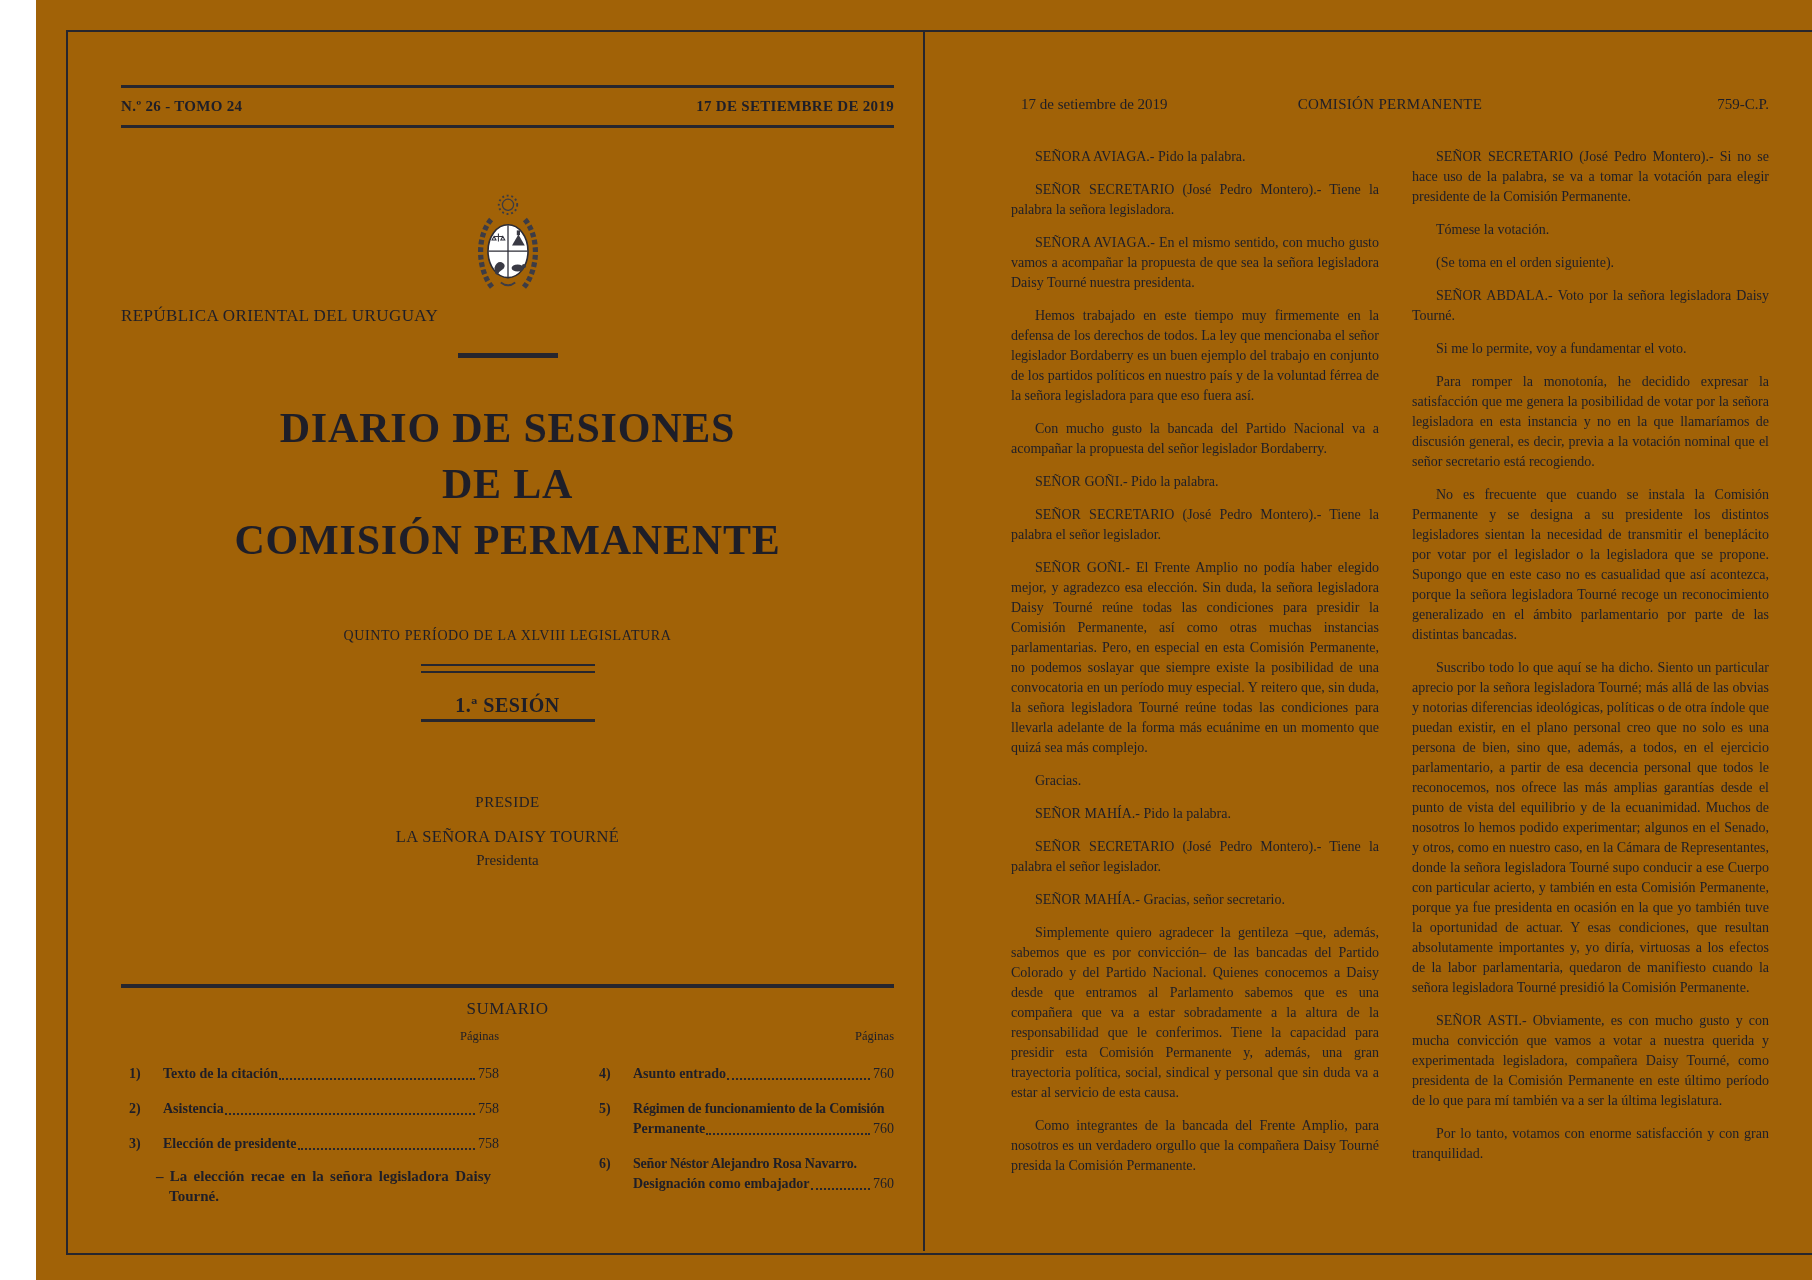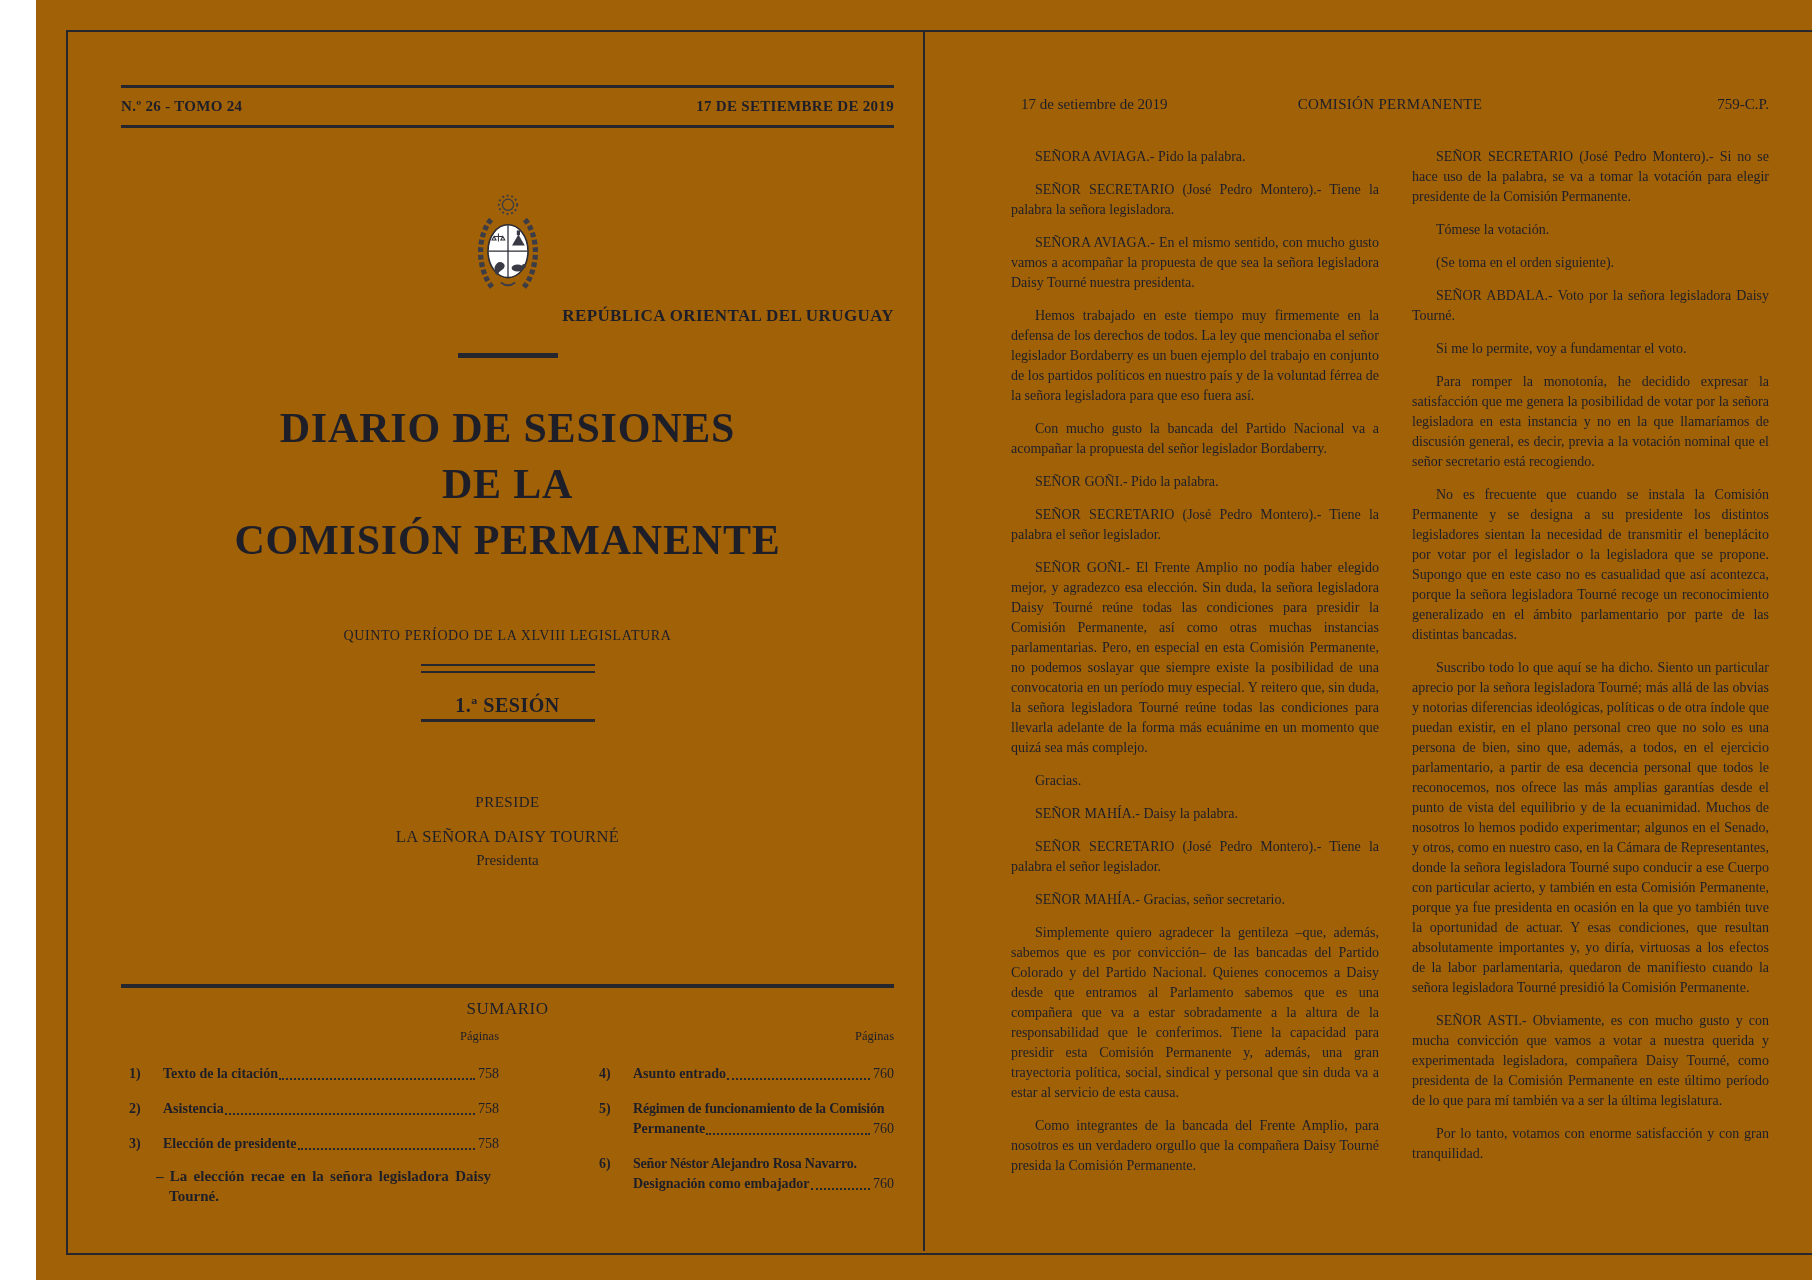--- a/index.html
+++ b/index.html
@@ -7,21 +7,21 @@
          font-family:"Liberation Serif","DejaVu Serif",serif;margin-left:36px;}
   .frame{position:absolute;left:30px;top:30px;width:1750px;height:1221px;border:2px solid #26262e;}
   .divider{position:absolute;left:887px;top:30px;width:2px;height:1221px;background:#26262e;}
 
   
   .page-left{position:absolute;left:85px;top:0;width:773px;height:1280px;}
   .lp-header{position:absolute;top:85px;left:0;right:0;height:37px;border-top:3px solid #26262e;
              border-bottom:3px solid #26262e;display:flex;justify-content:space-between;align-items:center;
              font-size:15px;font-weight:bold;letter-spacing:.3px;}
   .coat{position:absolute;top:190px;left:50%;transform:translateX(-50%);}
-  .republic{position:absolute;top:306px;left:0;right:0;text-align:right;font-size:17px;font-weight:bold;letter-spacing:.4px;}
+  .republic{position:absolute;top:306px;left:0;right:0;text-align:left;font-size:17px;font-weight:normal;letter-spacing:.4px;}
   .bar{position:absolute;top:353px;left:50%;transform:translateX(-50%);width:100px;height:5px;background:#26262e;}
   .main-title{position:absolute;top:400px;left:0;right:0;text-align:center;font-size:42px;line-height:56px;
               font-weight:bold;letter-spacing:.8px;}
   .subtitle{position:absolute;top:628px;left:0;right:0;text-align:center;font-size:14px;letter-spacing:.6px;}
   .session-box{position:absolute;top:664px;left:50%;transform:translateX(-50%);width:174px;text-align:center;}
   .sb-top{height:5px;border-top:2.5px solid #26262e;border-bottom:2.5px solid #26262e;}
   .sb-text{font-size:20px;font-weight:bold;padding:21px 0 2px;letter-spacing:.5px;}
   .sb-bottom{border-top:3px solid #26262e;height:0;}
   .preside{position:absolute;top:794px;left:0;right:0;text-align:center;font-size:15px;letter-spacing:.5px;}
   .pres-name{position:absolute;top:827px;left:0;right:0;text-align:center;font-size:16.5px;letter-spacing:.4px;}
@@ -218,21 +218,21 @@
         <p class="para">Con mucho gusto la bancada del Partido Nacional va a acompañar la propuesta del señor legislador Bordaberry.</p>
 
         <p class="para">SEÑOR GOÑI.- Pido la palabra.</p>
 
         <p class="para">SEÑOR SECRETARIO (José Pedro Montero).- Tiene la palabra el señor legislador.</p>
 
         <p class="para">SEÑOR GOÑI.- El Frente Amplio no podía haber elegido mejor, y agradezco esa elección. Sin duda, la señora legisladora Daisy Tourné reúne todas las condiciones para presidir la Comisión Permanente, así como otras muchas instancias parlamentarias. Pero, en especial en esta Comisión Permanente, no podemos soslayar que siempre existe la posibilidad de una convocatoria en un período muy especial. Y reitero que, sin duda, la señora legisladora Tourné reúne todas las condiciones para llevarla adelante de la forma más ecuánime en un momento que quizá sea más complejo.</p>
 
         <p class="para">Gracias.</p>
 
-        <p class="para">SEÑOR MAHÍA.- Daisy la palabra.</p>
+        <p class="para">SEÑOR MAHÍA.- Pido la palabra.</p>
 
         <p class="para">SEÑOR SECRETARIO (José Pedro Montero).- Tiene la palabra el señor legislador.</p>
 
         <p class="para">SEÑOR MAHÍA.- Gracias, señor secretario.</p>
 
         <p class="para">Simplemente quiero agradecer la gentileza –que, además, sabemos que es por convicción– de las bancadas del Partido Colorado y del Partido Nacional. Quienes conocemos a Daisy desde que entramos al Parlamento sabemos que es una compañera que va a estar sobradamente a la altura de la responsabilidad que le conferimos. Tiene la capacidad para presidir esta Comisión Permanente y, además, una gran trayectoria política, social, sindical y personal que sin duda va a estar al servicio de esta causa.</p>
 
         <p class="para">Como integrantes de la bancada del Frente Amplio, para nosotros es un verdadero orgullo que la compañera Daisy Tourné presida la Comisión Permanente.</p>
       </div>
 

